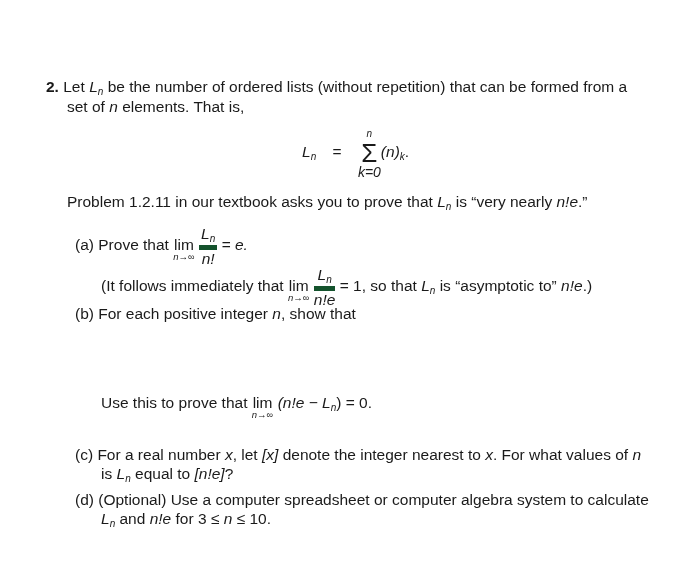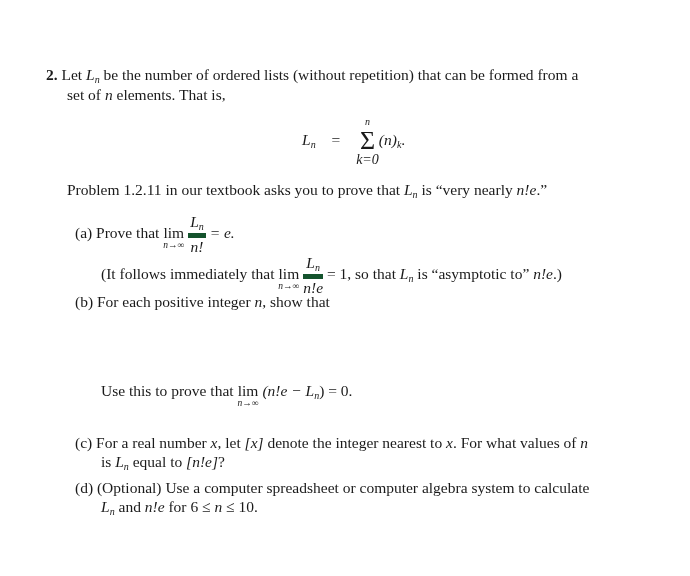--- a/index.html
+++ b/index.html
@@ -1,18 +1,18 @@
 <!DOCTYPE html>
 <html><head>
 <meta charset="utf-8">
 <style>
   html, body { margin:0; padding:0; background:#ffffff; }
   body { width:690px; height:576px; position:relative; overflow:hidden;
          font-family:"DejaVu Serif", "Liberation Serif", serif; color:#1a1a1a; }
-  .page { position:absolute; left:0; top:4px; width:690px; height:448px; font-family:Liberation Serif, serif; font-size:15.5px; }
+  .page { position:absolute; left:0; top:16px; width:690px; height:448px; font-family:Liberation Sans, sans-serif; font-size:15.5px; }
   .abs { position:absolute; white-space:nowrap; }
   i, .m { font-style:italic; }
   .num { font-weight:bold; }
   .sub { font-size:10px; font-style:italic; position:relative; top:3px; }
   .frac { display:inline-block; vertical-align:middle; text-align:center; position:relative; }
   .frac .n { display:block; border-bottom:5px solid #14532d; padding:0 2px; line-height:19px; }
   .frac .d { display:block; line-height:18px; }
   .lim { display:inline-block; text-align:center; vertical-align:middle; position:relative; top:4px; }
   .lim .l { display:block; line-height:14px; }
   .lim .u { display:block; font-size:9.5px; font-style:italic; line-height:10px; }
@@ -100,18 +100,18 @@
   </div>
 
   <div class="abs" style="left:75px; top:475px;">
     <span>(d)</span>
     <span>(Optional) Use a computer spreadsheet or computer algebra system to calculate</span>
   </div>
   <div class="abs" style="left:101px; top:494px;">
     <span class="m">L</span><span class="sub">n</span>
     <span>and</span>
     <span class="m">n!e</span>
-    <span>for 6 ≤</span>
+    <span>for 3 ≤</span>
     <span class="m">n</span>
     <span>≤ 10.</span>
   </div>
 
 </div>
 
 </body></html>

